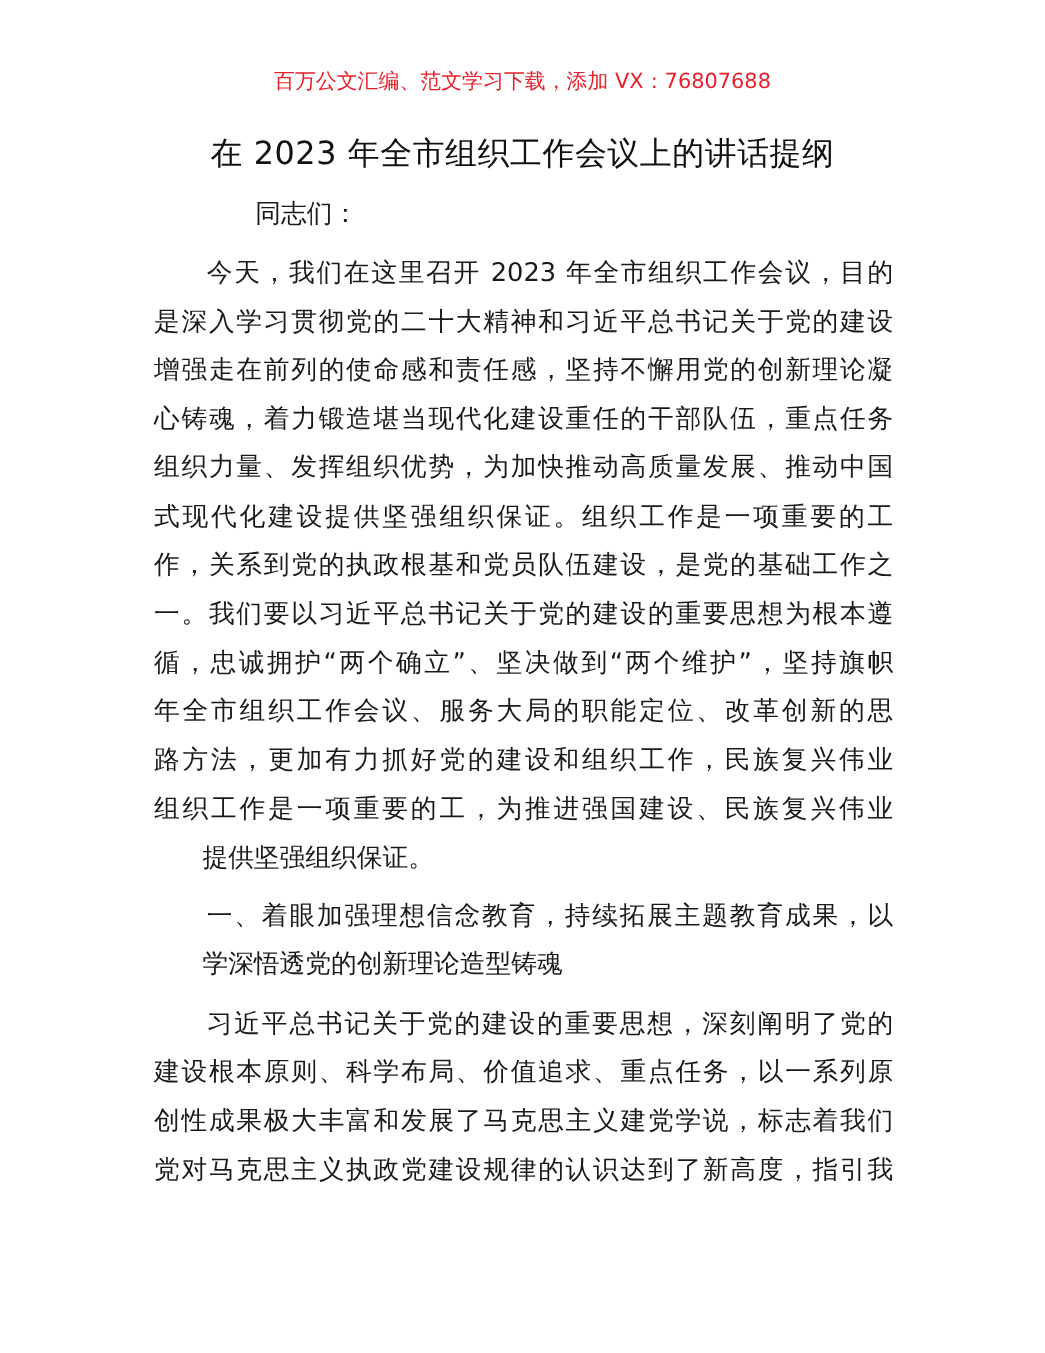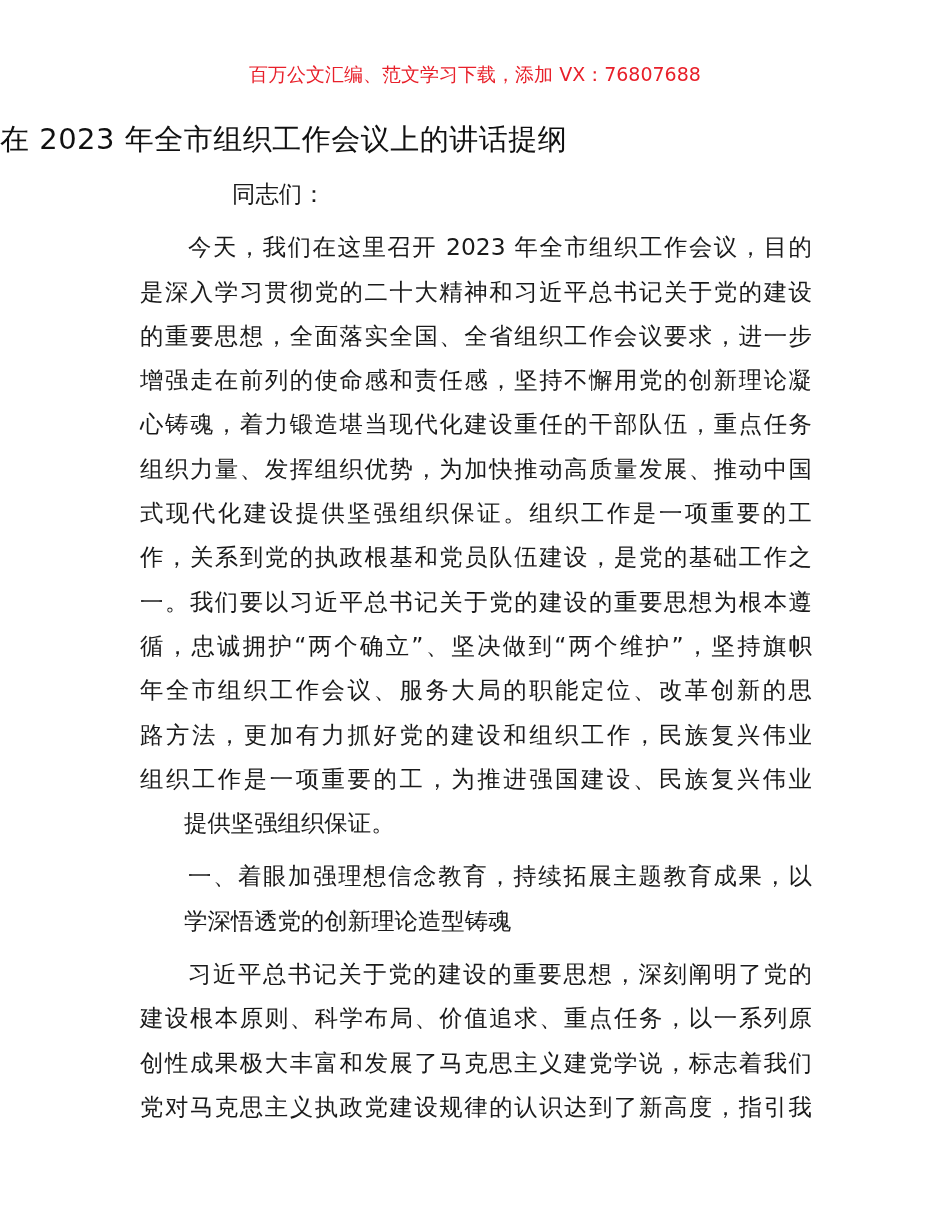--- a/index.html
+++ b/index.html
@@ -31,21 +31,21 @@
       font-size: 19px;
       line-height: 28px;
       color: #e8202a;
       letter-spacing: 0px;
     }
     .title {
       position: absolute;
       top: 113px;
       left: 0;
       width: 950px;
-      text-align: left;
+      text-align: center;
       font-size: 29px;
       line-height: 44px;
       color: #111111;
       letter-spacing: 0.5px;
     }
     .content {
       position: absolute;
       top: 168px;
       left: 140px;
       width: 672px;
@@ -73,21 +73,20 @@
   <div class="title">在 2023 年全市组织工作会议上的讲话提纲</div>
 
   <div class="content">
     <div class="block">
       <span class="line first last">同志们：</span>
     </div>
 
     <div class="block">
       <span class="line first">今天，我们在这里召开 2023 年全市组织工作会议，目的</span>
       <span class="line">是深入学习贯彻党的二十大精神和习近平总书记关于党的建设</span>
-      <span class="line">的重要思想，全面落实全国、全省组织工作会议要求，进一步</span>
       <span class="line">增强走在前列的使命感和责任感，坚持不懈用党的创新理论凝</span>
       <span class="line">心铸魂，着力锻造堪当现代化建设重任的干部队伍，重点任务</span>
       <span class="line">组织力量、发挥组织优势，为加快推动高质量发展、推动中国</span>
       <span class="line">式现代化建设提供坚强组织保证。组织工作是一项重要的工</span>
       <span class="line">作，关系到党的执政根基和党员队伍建设，是党的基础工作之</span>
       <span class="line">一。我们要以习近平总书记关于党的建设的重要思想为根本遵</span>
       <span class="line">循，忠诚拥护“两个确立”、坚决做到“两个维护”，坚持旗帜</span>
       <span class="line">年全市组织工作会议、服务大局的职能定位、改革创新的思</span>
       <span class="line">路方法，更加有力抓好党的建设和组织工作，民族复兴伟业</span>
       <span class="line">组织工作是一项重要的工，为推进强国建设、民族复兴伟业</span>

